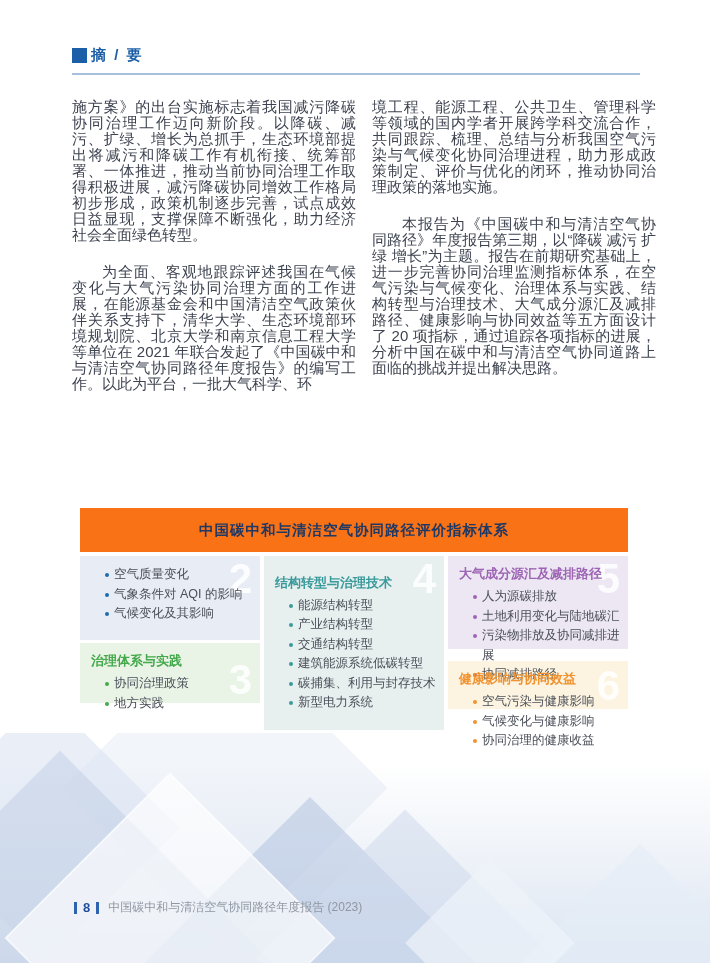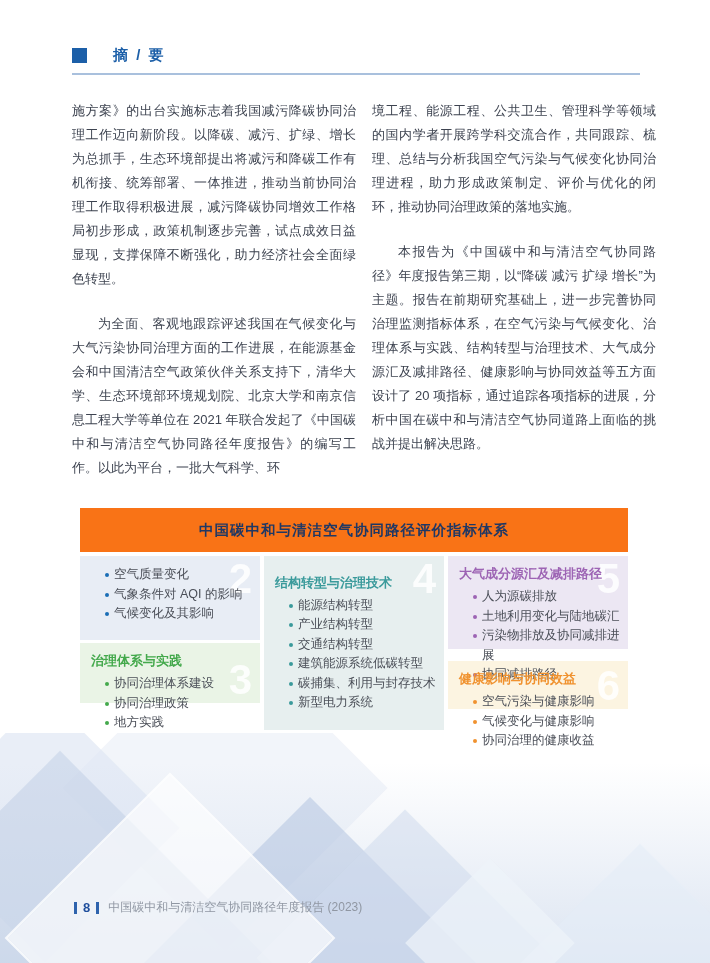--- a/index.html
+++ b/index.html
@@ -1,26 +1,26 @@
 <!DOCTYPE html>
 <html lang="zh"><head>
 <meta charset="utf-8">
 <style>
   html,body{margin:0;padding:0;background:#ffffff;}
   .page{
     position:relative;width:710px;height:963px;background:#ffffff;overflow:hidden;
     font-family:"Liberation Sans","DejaVu Sans",sans-serif;color:#3d4350;
   }
   
-  .header{position:absolute;left:72px;top:46px;display:flex;align-items:center;gap:26px;}
+  .header{position:absolute;left:72px;top:46px;display:flex;align-items:center;gap:4px;}
   .header-square{width:15px;height:15px;background:#1c5fa8;}
   .header-label{font-size:15px;font-weight:bold;color:#1c5fa8;letter-spacing:2px;}
   .header-rule{position:absolute;left:72px;width:568px;top:73px;height:2px;background:#a9c0dd;}
   
-  .col{position:absolute;top:99px;width:284px;font-size:13px;line-height:24px;text-align:justify;color:#3d4350;}
+  .col{position:absolute;top:99px;width:284px;font-size:15px;line-height:16px;text-align:justify;color:#3d4350;}
   .col-left{left:72px;}
   .col-right{left:372px;}
   .col p{margin:0 0 21px 0;}
   .col p.indent{text-indent:2em;}
   
   .itable{position:absolute;left:80px;top:508px;width:548px;}
   .itable-title{
     height:44px;background:#f97316;color:#203864;font-weight:bold;font-size:14.5px;
     display:flex;align-items:center;justify-content:center;letter-spacing:1px;
   }
@@ -114,21 +114,20 @@
           <ul>
             <li>空气质量变化</li>
             <li>气象条件对 AQI 的影响</li>
             <li>气候变化及其影响</li>
           </ul>
         </div>
         <div class="box box-green">
           <div class="box-num num-bottom">3</div>
           <div class="box-title">治理体系与实践</div>
           <ul>
-            <li>协同治理体系建设</li>
             <li>协同治理政策</li>
             <li>地方实践</li>
           </ul>
         </div>
       </div>
 
       <div class="itable-col">
         <div class="box box-teal">
           <div class="box-num num-top">4</div>
           <div class="box-title">结构转型与治理技术</div>

